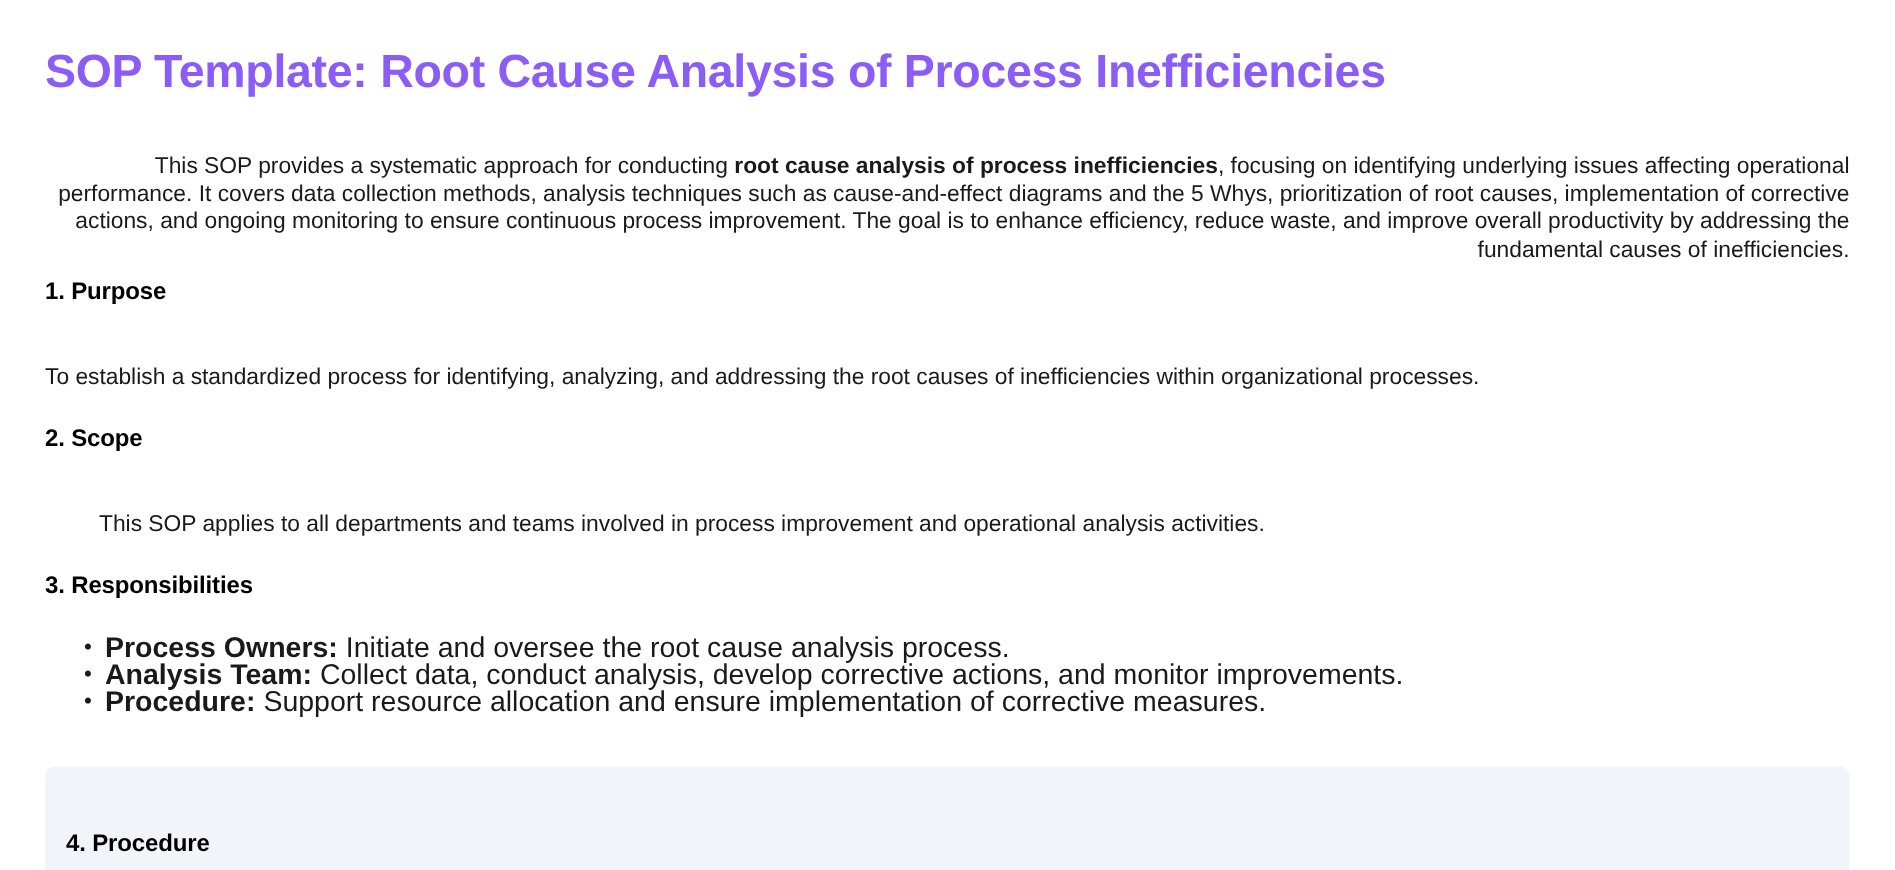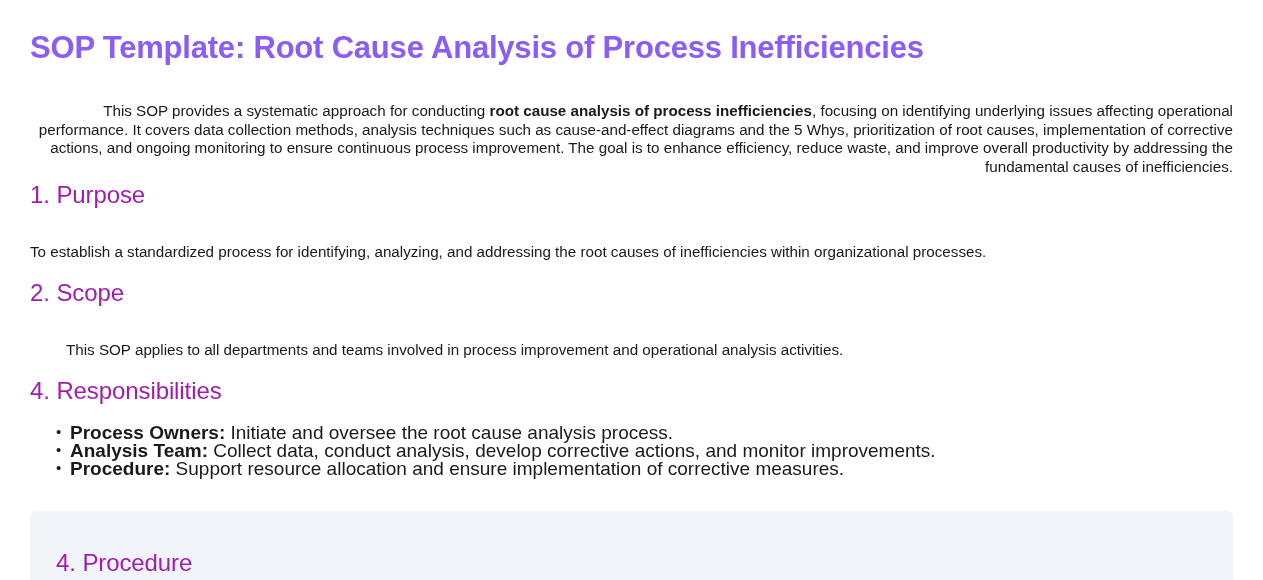--- a/index.html
+++ b/index.html
@@ -45,24 +45,24 @@
     font-size: 15.2px;
     line-height: 18.6px;
     color: #1a1a1a;
     text-align: right;
   }
   .intro b { font-weight: bold; }
 
   .h2 {
     margin: 0;
     padding: 0;
-    font-size: 24px;
+    font-size: 16px;
     line-height: 25px;
-    font-weight: normal;
-    color: #a21caf;
+    font-weight: bold;
+    color: #000000;
     letter-spacing: -0.1px;
     white-space: nowrap;
   }
 
   .sec-purpose-h { position: absolute; left: 30px; top: 182px; }
   .sec-purpose-p {
     position: absolute; left: 30px; top: 228px; width: 1203px;
     font-size: 15.2px; line-height: 18.6px;
   }
 
@@ -104,40 +104,40 @@
     position: absolute;
     left: 30px;
     top: 511px;
     width: 1203px;
     height: 69px;
     background: #f1f5f9;
     border-radius: 6px 6px 0 0;
   }
   .sec-proc-h {
     position: absolute;
-    left: 56px;
+    left: 44px;
     top: 550px;
   }
 </style>
 </head>
 <body>
 
 <div class="page">
 
   <h1 class="doc-title">SOP Template: Root Cause Analysis of Process Inefficiencies</h1>
 
   <p class="intro"><span>This SOP provides a systematic approach for conducting </span><b>root cause analysis of process inefficiencies</b><span>, focusing on identifying underlying issues affecting operational performance. It covers data collection methods, analysis techniques such as cause-and-effect diagrams and the 5 Whys, prioritization of root causes, implementation of corrective actions, and ongoing monitoring to ensure continuous process improvement. The goal is to enhance efficiency, reduce waste, and improve overall productivity by addressing the fundamental causes of inefficiencies.</span></p>
 
   <h2 class="h2 sec-purpose-h">1. Purpose</h2>
   <p class="sec-purpose-p">To establish a standardized process for identifying, analyzing, and addressing the root causes of inefficiencies within organizational processes.</p>
 
   <h2 class="h2 sec-scope-h">2. Scope</h2>
   <p class="sec-scope-p">This SOP applies to all departments and teams involved in process improvement and operational analysis activities.</p>
 
-  <h2 class="h2 sec-resp-h">4. Responsibilities</h2>
+  <h2 class="h2 sec-resp-h">3. Responsibilities</h2>
 
   <ul class="resp-list">
     <li><b>Process Owners:</b><span> Initiate and oversee the root cause analysis process.</span></li>
     <li><b>Analysis Team:</b><span> Collect data, conduct analysis, develop corrective actions, and monitor improvements.</span></li>
     <li><b>Procedure:</b><span> Support resource allocation and ensure implementation of corrective measures.</span></li>
   </ul>
 
   <div class="proc-panel"></div>
   <h2 class="h2 sec-proc-h">4. Procedure</h2>
 

